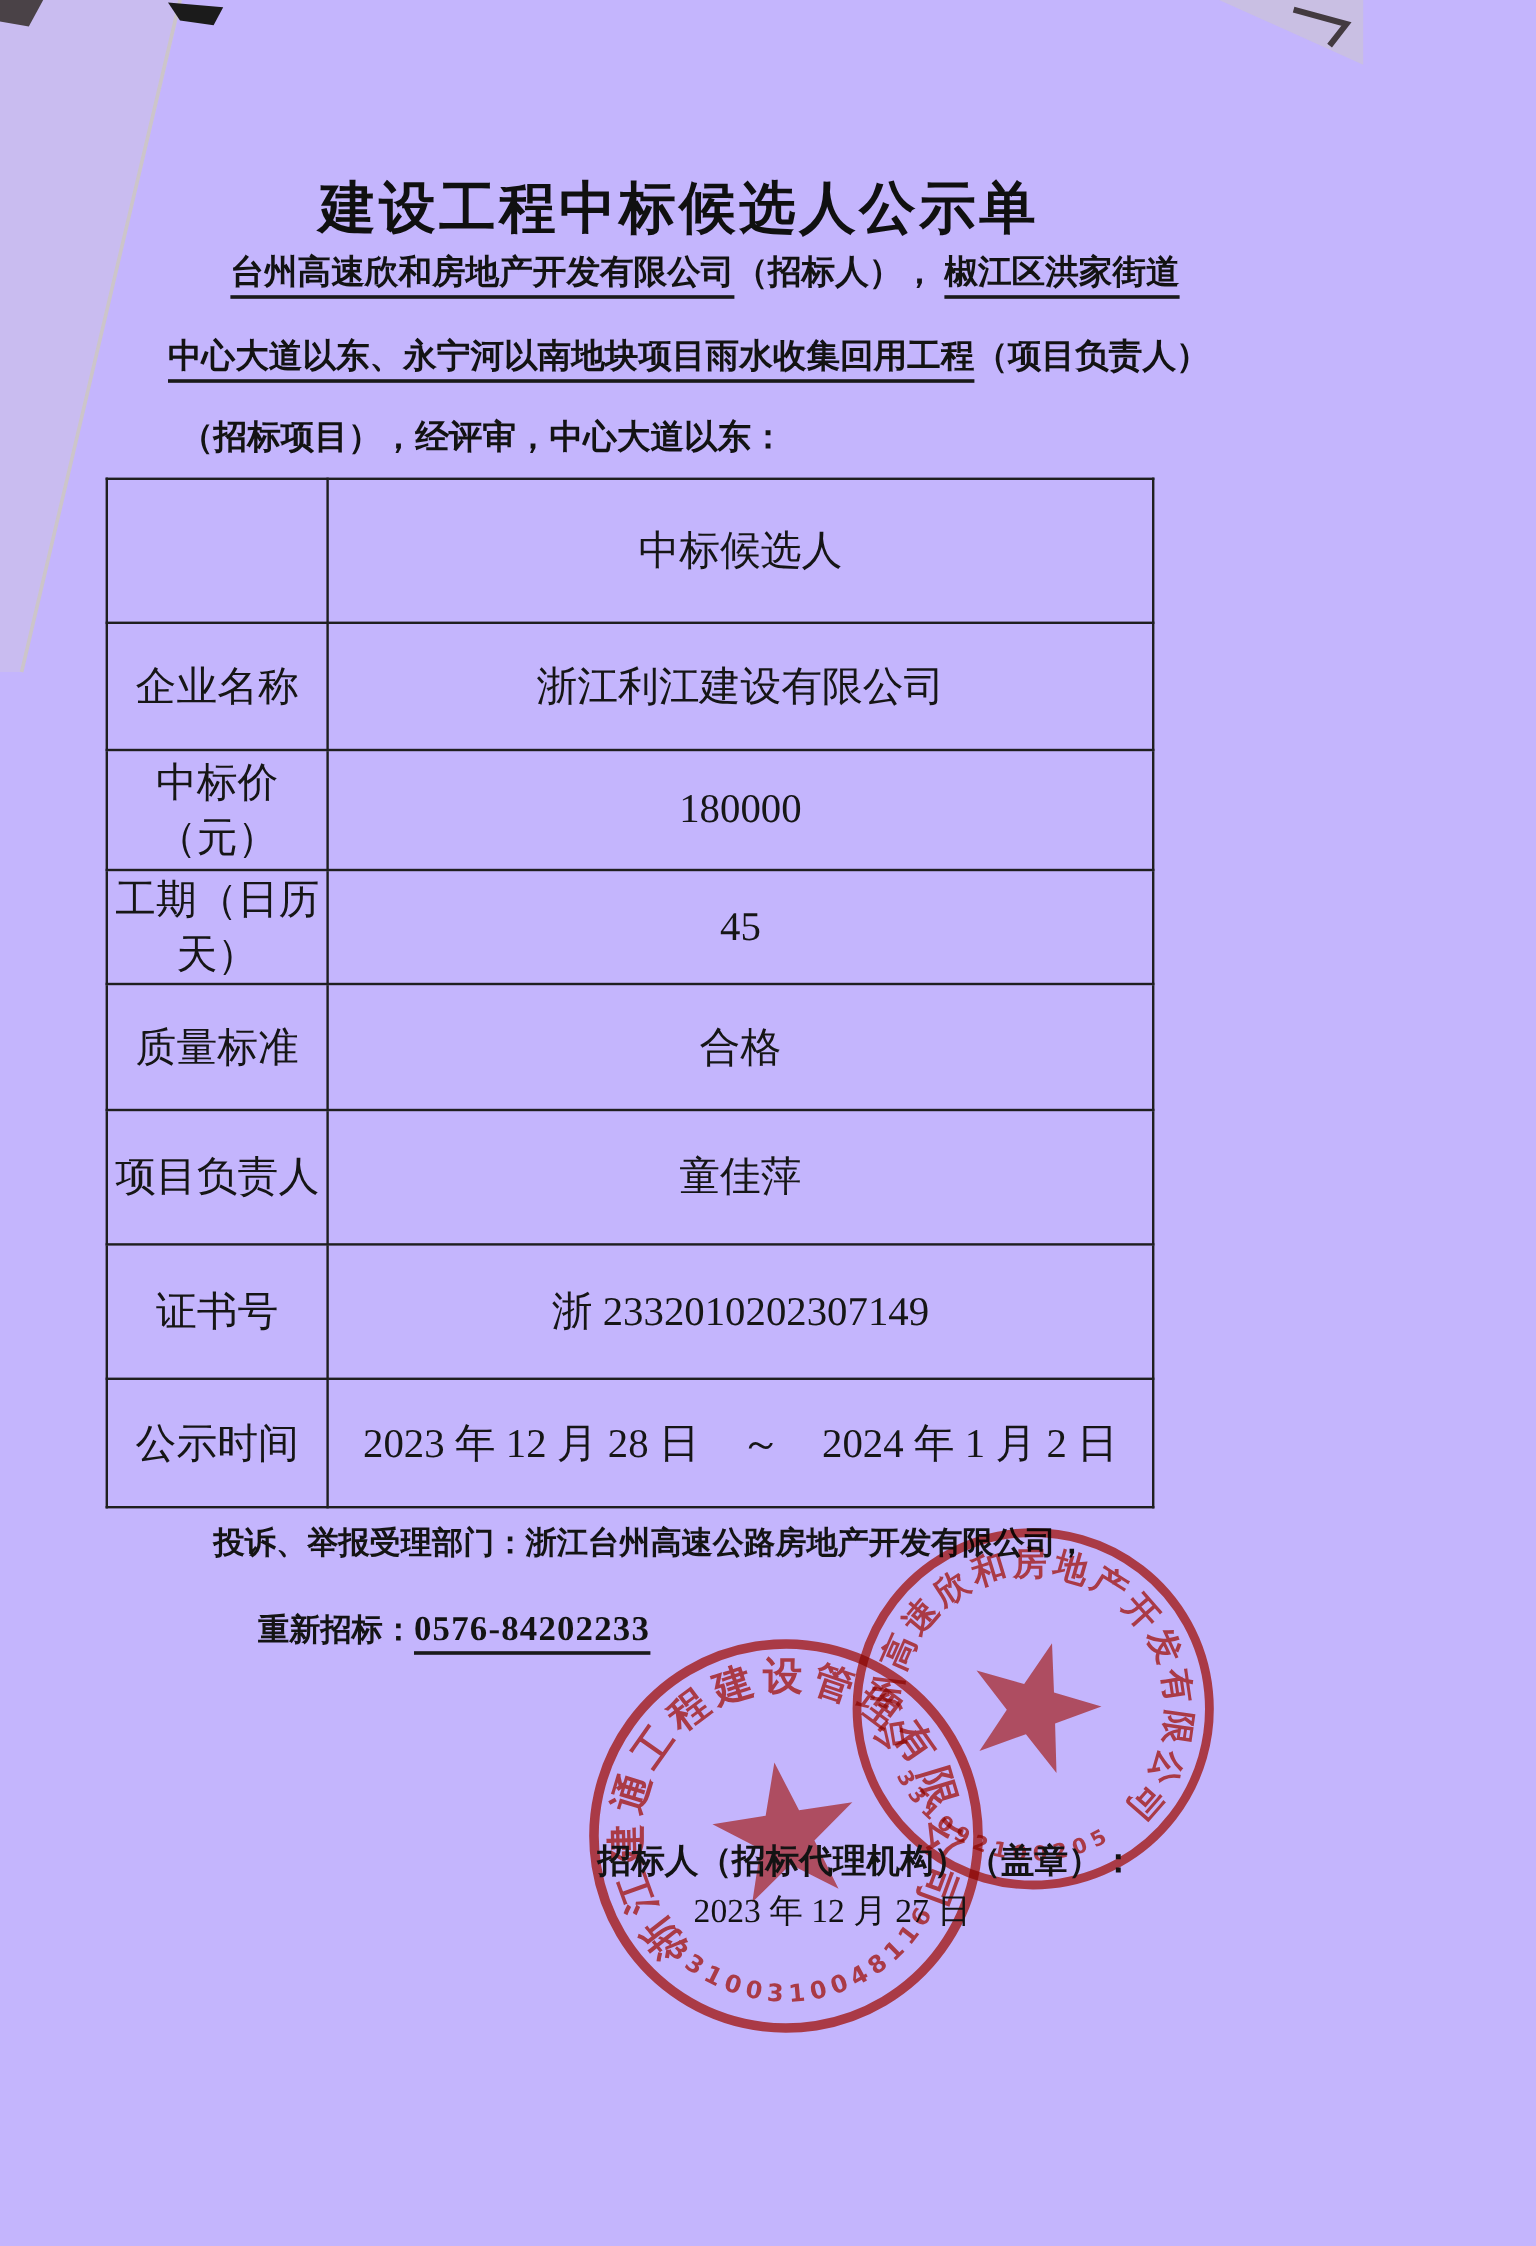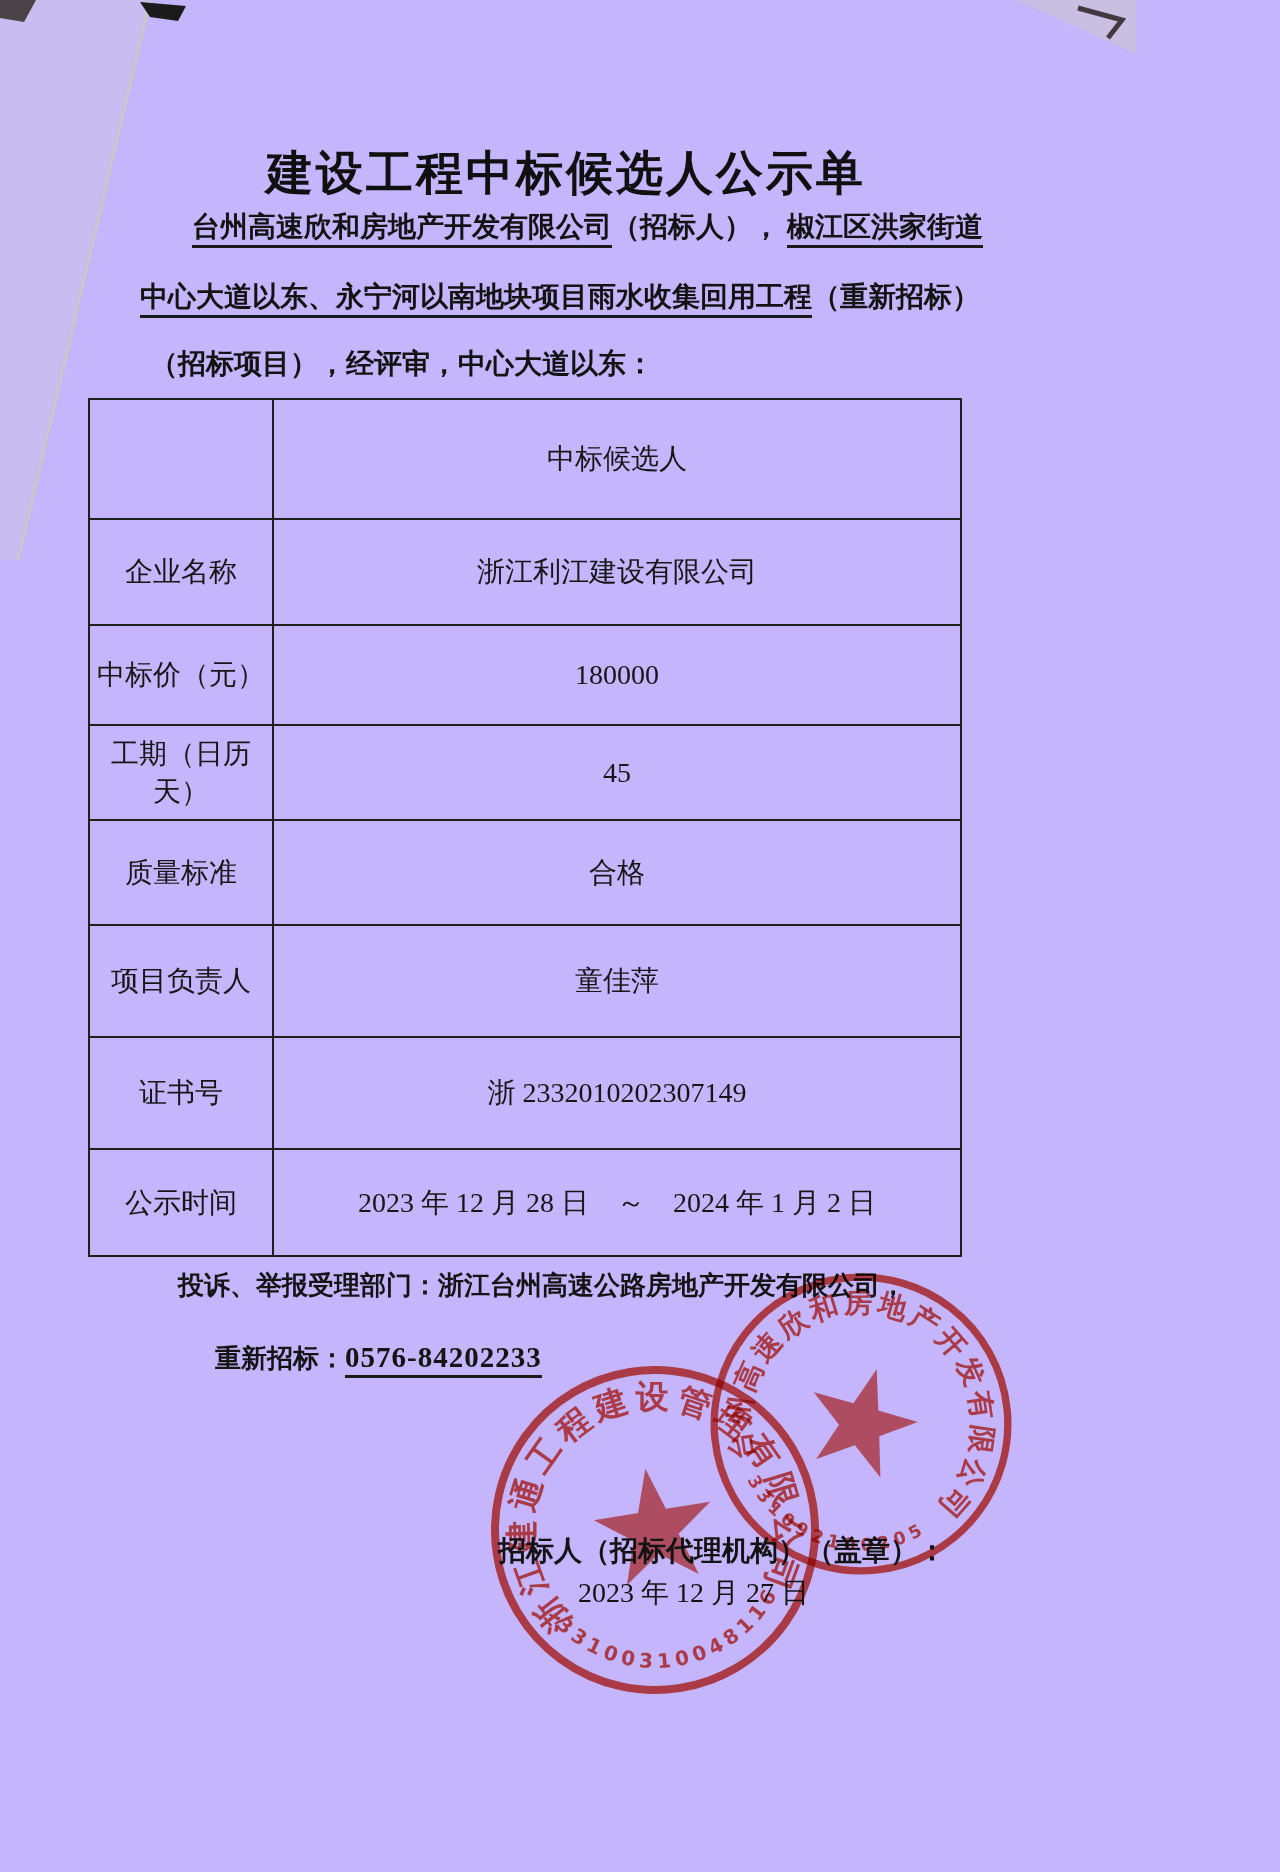--- a/index.html
+++ b/index.html
@@ -19,21 +19,21 @@
   .intro-line{font-size:28px;font-weight:bold;white-space:nowrap;color:#131313;}
   .u{border-bottom:3px solid #1a1a1a;padding-bottom:3px;}
   
   .notice-table{
     position:absolute;left:88px;top:398px;width:874px;height:857px;
     border-collapse:collapse;table-layout:fixed;
   }
   .notice-table td{
     border:2px solid #1f1f1f;
     text-align:center;vertical-align:middle;
-    font-size:28px;color:#161616;
+    font-size:34px;color:#161616;
     padding:0;
   }
   .notice-table td.lbl{width:182px;}
   
   .foot{font-size:26px;font-weight:bold;white-space:nowrap;color:#141414;}
   .phone{font-size:29px;letter-spacing:1px;border-bottom:3px solid #1a1a1a;padding-bottom:2px;}
   .sign-line{font-size:28px;font-weight:bold;white-space:nowrap;color:#131313;}
   .sign-date{font-size:28px;white-space:nowrap;color:#131313;}
   
   .stamp{
@@ -57,21 +57,21 @@
     <polygon points="1016,0 1136,0 1136,54" fill="rgba(206,199,205,0.55)"></polygon>
     <path d="M1078 8 L1122 20 L1108 38" stroke="#433a40" stroke-width="5" fill="none"></path>
   </svg>
 
   <div class="abs doc-title">建设工程中标候选人公示单</div>
 
   <div class="abs intro-line" style="left:192px;top:208px;">
     <span class="u">台州高速欣和房地产开发有限公司</span><span>（招标人）， </span><span class="u">椒江区洪家街道</span>
   </div>
   <div class="abs intro-line" style="left:140px;top:278px;">
-    <span class="u">中心大道以东、永宁河以南地块项目雨水收集回用工程</span><span>（重新招标）</span>
+    <span class="u">中心大道以东、永宁河以南地块项目雨水收集回用工程</span><span>（项目负责人）</span>
   </div>
   <div class="abs intro-line" style="left:150px;top:345px;">（招标项目），经评审，中心大道以东：</div>
 
   <table class="notice-table">
     <tbody>
         <tr style="height:120px;">
       <td class="lbl"></td>
       <td>中标候选人</td>
     </tr>
     <tr style="height:106px;margin-left:12px;">

